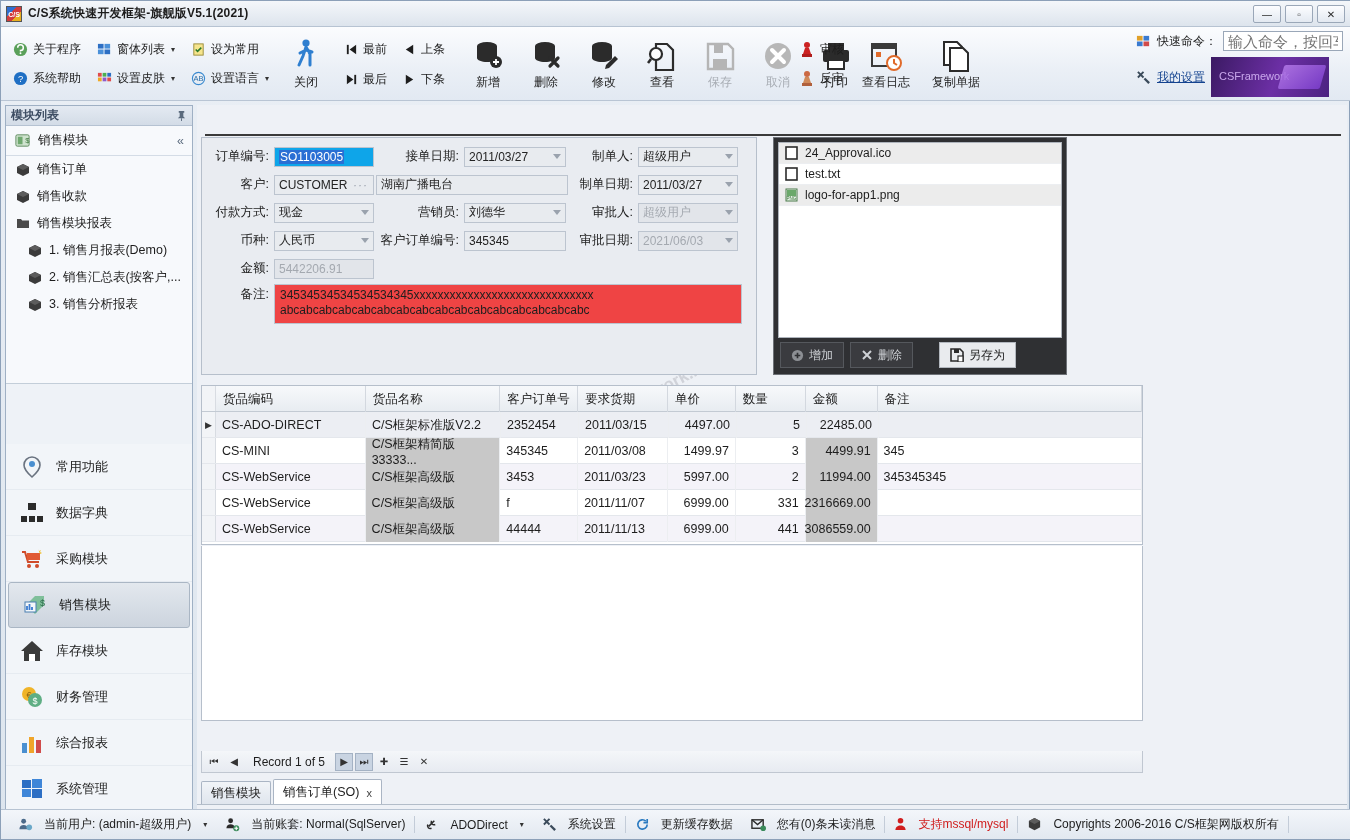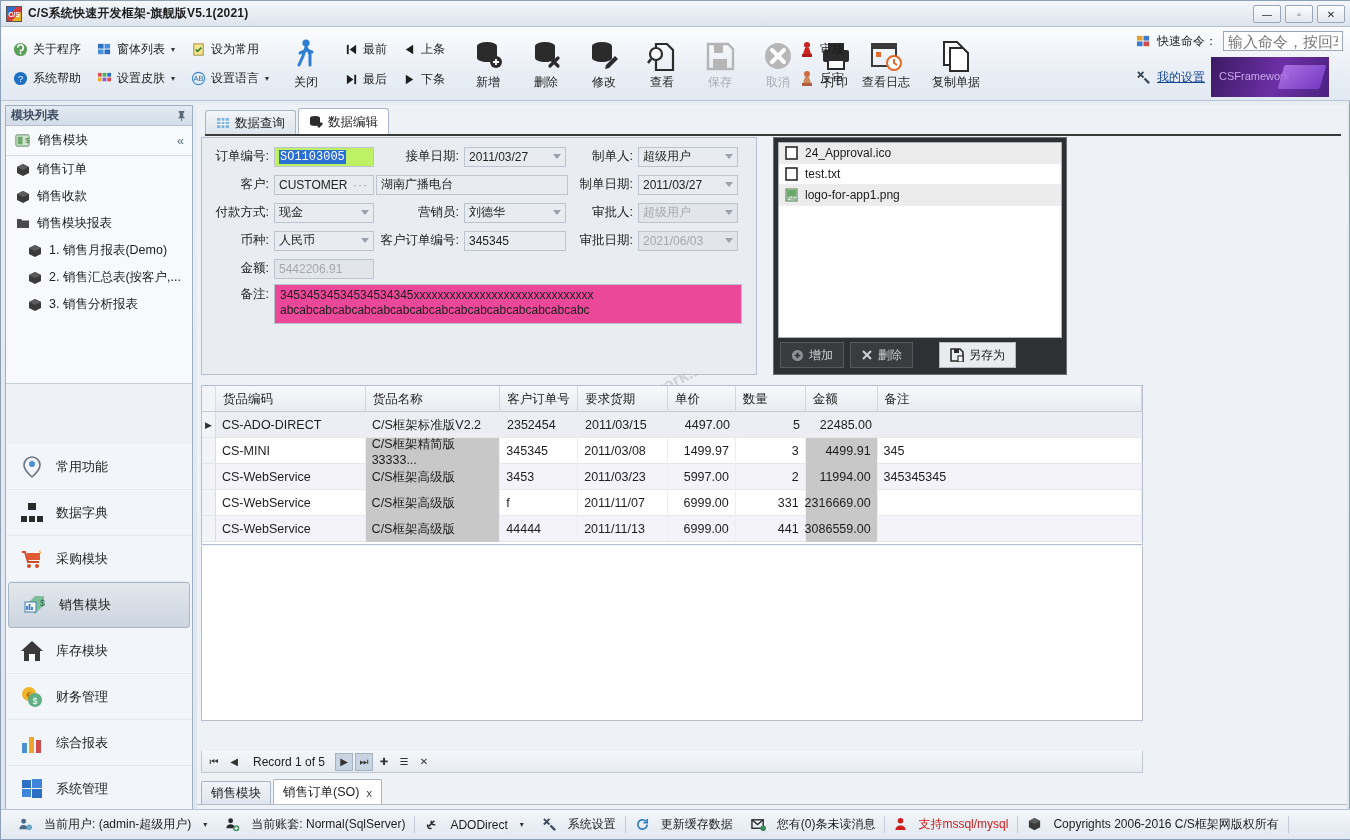--- a/index.html
+++ b/index.html
@@ -128,27 +128,27 @@
   .formhead .t1 { font-size:20px; font-weight:bold; letter-spacing:.5px;}
   .formhead .t2 { font-size:12px; }
 
   .frm { position:relative; padding:6px 0 0 0; }
   .fr { display:flex; align-items:center; height:25px; margin-bottom:3px; }
   .flab { text-align:right; font-size:12.5px; padding-right:5px; }
   .fin {
     height:20px;border:1px solid #bcc4cf;background:#e8ebef;font-size:12px;
     display:flex;align-items:center;padding:0 4px;color:#232323;position:relative;
   }
-  .fin.white { background:#bef264;font-family:Liberation Mono, monospace; }
+  .fin.white { background:#0ea5e9; }
   .fin.grey  { background:#e2e5ea; color:#a4a9b0; }
   .fin .sel  { background:#2a6fd4; color:#fff; padding:0 1px; }
   .fin .dd   { position:absolute;right:4px;top:6px;border-left:4px solid transparent;border-right:4px solid transparent;border-top:5px solid #9aa2ad;}
   .fin .dots { position:absolute;right:5px;top:2px;color:#9aa2ad;font-size:12px;letter-spacing:1px;}
   .ftext {
-    border:1px solid #bcc4cf;background:#ec4899;font-size:12px;padding:3px 5px;line-height:15px;
+    border:1px solid #bcc4cf;background:#ef4444;font-size:12px;padding:3px 5px;line-height:15px;
     white-space:pre-line; color:#1e1e1e; overflow:hidden;
   }
 
   
   .attwrap {
     position:absolute; left:772px; top:136px; width:294px; height:238px;
     background:#2f3033; border:1px solid #6d7177; padding:4px;
   }
   .attlist { background:#fff; height:196px; border:1px solid #aeb4bc; overflow:hidden; }
   .attrow { height:21px; display:flex; align-items:center; gap:7px; padding-left:6px; font-size:12px;
@@ -687,41 +687,20 @@
               <rect x="12" y="12" width="10" height="9" fill="#2d6fc4"></rect>
             </svg>
         </span>
         <span>系统管理</span>
       </div>
     </div>
   </div>
 
   <div class="main">
 
-    <div class="tabstrip">
-      <div class="tab">
-        <span class="ico">
-          <svg width="14" height="14" viewBox="0 0 14 14">
-              <rect x="1" y="2" width="12" height="10" fill="#7fb3e0"></rect>
-              <path d="M1 5.3h12 M1 8.6h12 M5 2v10 M9 2v10" stroke="#fff" stroke-width="1"></path>
-            </svg>
-        </span>
-        <span>数据查询</span>
-      </div>
-      <div class="tab active">
-        <span class="ico">
-          <svg width="14" height="14" viewBox="0 0 14 14">
-              <ellipse cx="6" cy="3" rx="5" ry="2" fill="#2b2b2b"></ellipse>
-              <path d="M1 3v6c0 1.1 2.2 2 5 2s5-.9 5-2V3" fill="#2b2b2b"></path>
-              <path d="M8 11l4-4 2 2-4 4z" fill="#2b2b2b"></path>
-            </svg>
-        </span>
-        <span>数据编辑</span>
-      </div>
-    </div>
     <div class="tabline"></div>
 
     <div class="wm" style="left:340px; top:290px;">www.CSFramework.net</div>
     <div class="wm" style="left:430px; top:205px; font-size:15px;">开发框架一文库</div>
 
     <div class="formwrap" style="left:4px; top:32px;">
 
       <div class="frm">
 
         <div class="fr">

